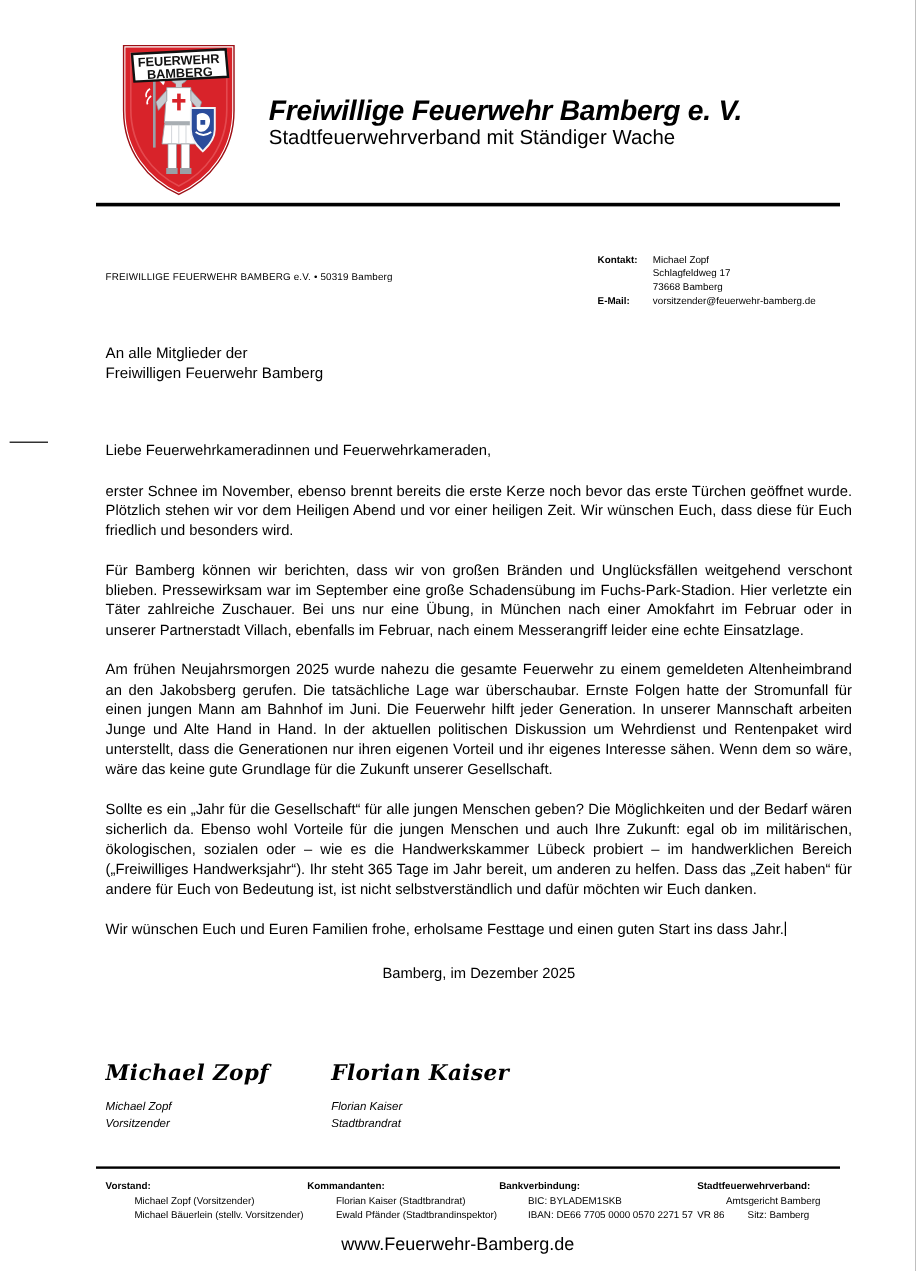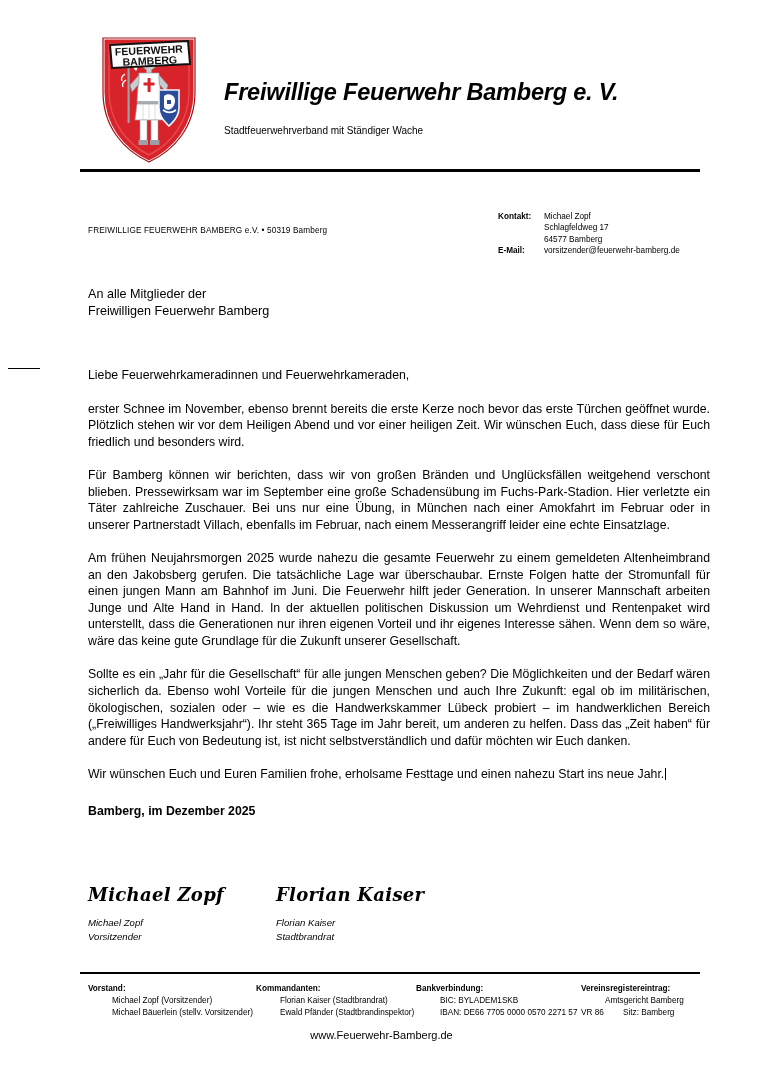--- a/index.html
+++ b/index.html
@@ -43,24 +43,24 @@
   }
   .org-title {
     font-size: 23.5px;
     font-weight: bold;
     letter-spacing: -0.2px;
     line-height: 1.08;
     white-space: nowrap;
     font-style: italic;
   }
   .org-subtitle {
-    font-size: 10px;
+    font-size: 17px;
     font-weight: normal;
     line-height: 1.15;
-    margin-top: 20px;
+    margin-top: 0;
     white-space: nowrap;
   }
   .rule-top {
     position: absolute;
     left: 80px;
     top: 169px;
     width: 620px;
     height: 3px;
     background: #000000;
   }
@@ -133,22 +133,21 @@
   .caret {
     display: inline-block;
     width: 1px;
     height: 12px;
     background: #000;
     vertical-align: -2px;
     margin-left: 1px;
   }
   .dateline {
     margin: 0;
-    text-align: left;
-    font-weight: bold;
+    text-align: center;
   }
 
   
   .signatures {
     position: absolute;
     left: 88px;
     top: 884px;
     width: 430px;
     display: flex;
   }
@@ -213,21 +212,21 @@
   .footer-split {
     display: flex;
   }
   .footer-split .a { width: 42px; flex: 0 0 42px; }
   .website {
     position: absolute;
     left: 0;
     top: 1029px;
     width: 763px;
     text-align: center;
-    font-size: 11px;
+    font-size: 15px;
   }
 </style>
 </head>
 <body>
 
 <div class="page">
 
   <div class="header">
 
     <div class="logo">
@@ -314,40 +313,40 @@
     <div class="contact-row">
       <span class="contact-label">Kontakt:</span>
       <span class="contact-value">Michael Zopf</span>
     </div>
     <div class="contact-row">
       <span class="contact-label"></span>
       <span class="contact-value">Schlagfeldweg 17</span>
     </div>
     <div class="contact-row">
       <span class="contact-label"></span>
-      <span class="contact-value">64577 Bamberg</span>
+      <span class="contact-value">73668 Bamberg</span>
     </div>
     <div class="contact-row">
       <span class="contact-label">E-Mail:</span>
       <span class="contact-value">vorsitzender@feuerwehr-bamberg.de</span>
     </div>
   </div>
 
   <div class="recipient">
     <div>An alle Mitglieder der</div>
     <div>Freiwilligen Feuerwehr Bamberg</div>
   </div>
 
   <div class="letter-body">
     <p class="salutation">Liebe Feuerwehrkameradinnen und Feuerwehrkameraden,</p>
     <p class="para">erster Schnee im November, ebenso brennt bereits die erste Kerze noch bevor das erste Türchen geöffnet wurde. Plötzlich stehen wir vor dem Heiligen Abend und vor einer heiligen Zeit. Wir wünschen Euch, dass diese für Euch friedlich und besonders wird.</p>
     <p class="para">Für Bamberg können wir berichten, dass wir von großen Bränden und Unglücksfällen weitgehend verschont blieben. Pressewirksam war im September eine große Schadensübung im Fuchs-Park-Stadion. Hier verletzte ein Täter zahlreiche Zuschauer. Bei uns nur eine Übung, in München nach einer Amokfahrt im Februar oder in unserer Partnerstadt Villach, ebenfalls im Februar, nach einem Messerangriff leider eine echte Einsatzlage.</p>
     <p class="para">Am frühen Neujahrsmorgen 2025 wurde nahezu die gesamte Feuerwehr zu einem gemeldeten Altenheimbrand an den Jakobsberg gerufen. Die tatsächliche Lage war überschaubar. Ernste Folgen hatte der Stromunfall für einen jungen Mann am Bahnhof im Juni. Die Feuerwehr hilft jeder Generation. In unserer Mannschaft arbeiten Junge und Alte Hand in Hand. In der aktuellen politischen Diskussion um Wehrdienst und Rentenpaket wird unterstellt, dass die Generationen nur ihren eigenen Vorteil und ihr eigenes Interesse sähen. Wenn dem so wäre, wäre das keine gute Grundlage für die Zukunft unserer Gesellschaft.</p>
     <p class="para">Sollte es ein „Jahr für die Gesellschaft“ für alle jungen Menschen geben? Die Möglichkeiten und der Bedarf wären sicherlich da. Ebenso wohl Vorteile für die jungen Menschen und auch Ihre Zukunft: egal ob im militärischen, ökologischen, sozialen oder – wie es die Handwerkskammer Lübeck probiert – im handwerklichen Bereich („Freiwilliges Handwerksjahr“). Ihr steht 365 Tage im Jahr bereit, um anderen zu helfen. Dass das „Zeit haben“ für andere für Euch von Bedeutung ist, ist nicht selbstverständlich und dafür möchten wir Euch danken.</p>
-    <p class="para last-body"><span>Wir wünschen Euch und Euren Familien frohe, erholsame Festtage und einen nahezu Start ins neue Jahr.</span><span class="caret"></span></p>
+    <p class="para last-body"><span>Wir wünschen Euch und Euren Familien frohe, erholsame Festtage und einen guten Start ins dass Jahr.</span><span class="caret"></span></p>
     <p class="dateline">Bamberg, im Dezember 2025</p>
   </div>
 
   <div class="signatures">
     <div class="sig-col">
       <div class="sig-script">Michael Zopf</div>
       <div class="sig-name">Michael Zopf</div>
       <div class="sig-role">Vorsitzender</div>
     </div>
     <div class="sig-col">
@@ -369,21 +368,21 @@
       <div class="footer-head">Kommandanten:</div>
       <div class="footer-line">Florian Kaiser (Stadtbrandrat)</div>
       <div class="footer-line">Ewald Pfänder (Stadtbrandinspektor)</div>
     </div>
     <div class="footer-col c3">
       <div class="footer-head">Bankverbindung:</div>
       <div class="footer-line">BIC: BYLADEM1SKB</div>
       <div class="footer-line">IBAN: DE66 7705 0000 0570 2271 57</div>
     </div>
     <div class="footer-col c4">
-      <div class="footer-head">Vereinsregistereintrag:</div>
+      <div class="footer-head">Stadtfeuerwehrverband:</div>
       <div class="footer-line">Amtsgericht Bamberg</div>
       <div class="footer-split">
         <span class="a">VR 86</span>
         <span>Sitz: Bamberg</span>
       </div>
     </div>
   </div>
 
   <div class="website">
     <span>www.Feuerwehr-Bamberg.de</span>

